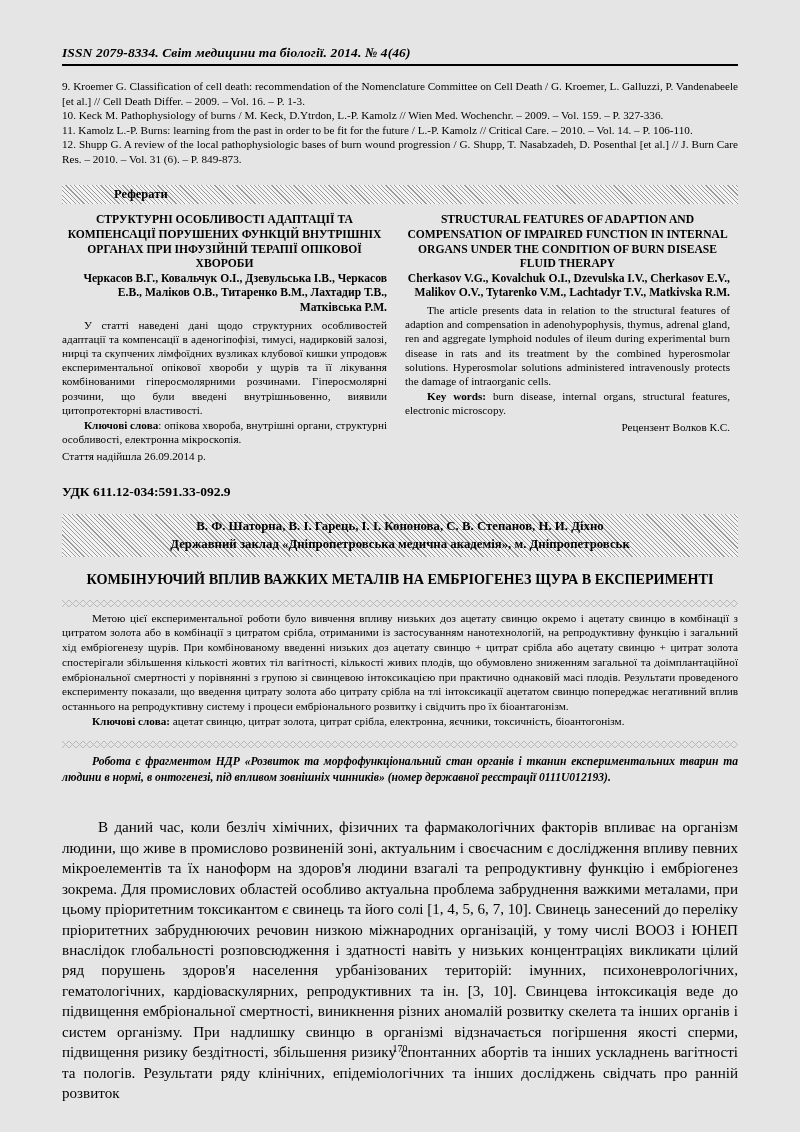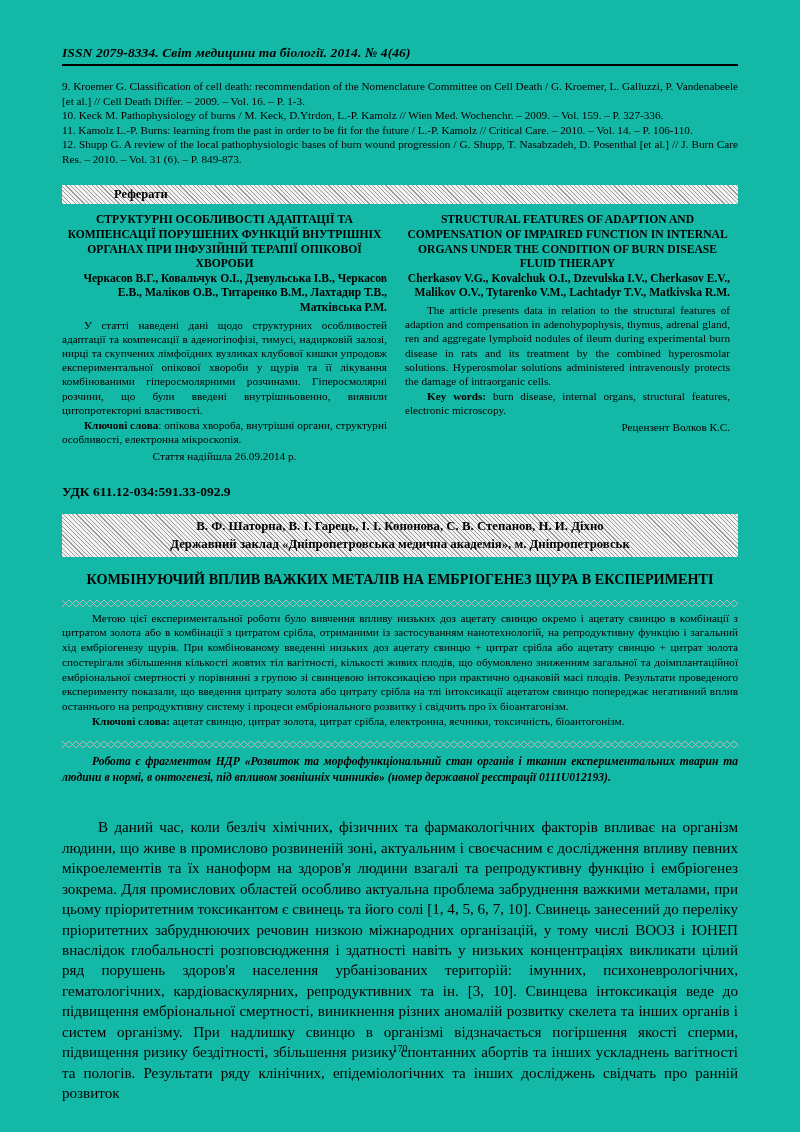--- a/index.html
+++ b/index.html
@@ -9,21 +9,21 @@
   }
   body {
     font-family: "Liberation Serif", serif;
     color: #000000;
   }
   .page {
     position: relative;
     width: 800px;
     height: 1132px;
     margin: 0 auto;
-    background: #14b8a6;
+    background: #e5e5e5;
     overflow: hidden;
     box-sizing: border-box;
   }
   .content {
     position: absolute;
     left: 62px;
     top: 0;
     width: 676px;
   }
 
@@ -112,21 +112,21 @@
     margin-top: 1px;
     font-size: 11.2px;
     line-height: 1.27;
     text-align: justify;
     text-indent: 22px;
   }
   .abs-keywords b { font-weight: bold; }
   .abs-foot {
     margin-top: 3px;
     font-size: 11.2px;
-    text-align: center;
+    text-align: left;
   }
   .abs-foot.right { text-align: right; }
 
   
   .udc {
     margin-top: 22px;
     font-weight: bold;
     font-size: 13.5px;
   }
 

